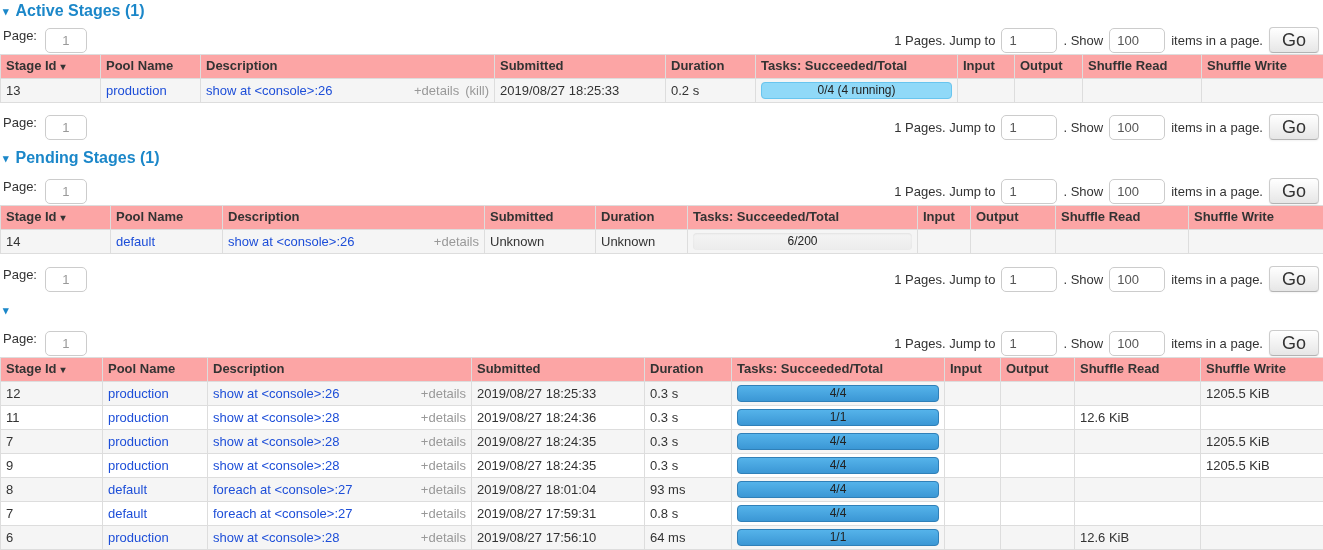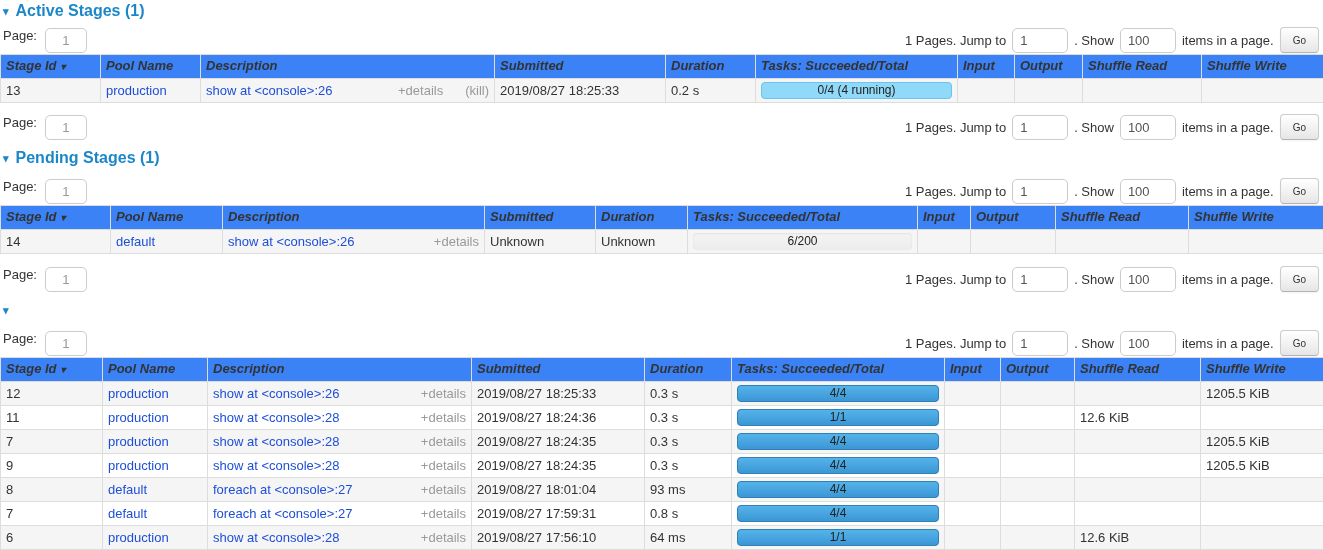--- a/index.html
+++ b/index.html
@@ -25,36 +25,36 @@
   .pag-right { display:flex; align-items:center; gap:6px; }
   .pag-input {
     height:25px; border:1px solid #ccc; border-radius:5px;
     font-family:"Liberation Sans", sans-serif; font-size:13px; background:#fff;
   }
   .page-num { width:42px; text-align:center; color:#999; }
   .jump, .show { width:56px; padding:0 7px; color:#555; }
   .go-btn {
     height:26px; padding:0 12px; border:1px solid #ccc; border-bottom-color:#b3b3b3;
     border-radius:4px; background:linear-gradient(#ffffff,#e6e6e6);
-    font-family:"Liberation Sans", sans-serif; font-size:10px; color:#333;
+    font-family:"Liberation Sans", sans-serif; font-size:18px; color:#333;
     cursor:pointer; box-shadow:0 1px 2px rgba(0,0,0,.05);
   }
 
   table.stage-table { width:100%; border-collapse:collapse; table-layout:fixed; }
   .stage-table th, .stage-table td {
     border:1px solid #ddd; padding:3px 5px; height:22px; line-height:16px;
     font-size:13px; text-align:left; overflow:hidden; white-space:nowrap;
     vertical-align:middle;
   }
-  .stage-table th { font-weight:bold; color:#333; background:#3b82f6;font-style:italic; }
+  .stage-table th { font-weight:bold; color:#333; background:#fca5a5; }
   .stage-table tbody tr:nth-child(odd) { background:#f5f5f5; }
   .sort-icon { font-size:10px; margin-left:4px; }
 
   .desc-cell-inner { display:flex; align-items:center; width:100%; }
-  .desc-right { margin-left:auto; display:flex; gap:22px; }
+  .desc-right { margin-left:auto; display:flex; gap:6px; }
   .muted-link { color:#999; cursor:pointer; }
 
   .taskbar {
     position:relative; height:17px; border-radius:4px;
     background:linear-gradient(#f4f4f4,#ececec);
     box-shadow:inset 0 1px 2px rgba(0,0,0,.08); margin:0;
   }
   .taskbar .fill { position:absolute; left:0; top:0; bottom:0; border-radius:4px; }
   .taskbar[data-barstyle="done"] .fill { width:100%; background:linear-gradient(#55b3ea,#3b97d5); border:1px solid #3080b8; }
   .taskbar[data-barstyle="running"] .fill { width:100%; background:#90d9f8; border:1px solid #68c5ef; }

